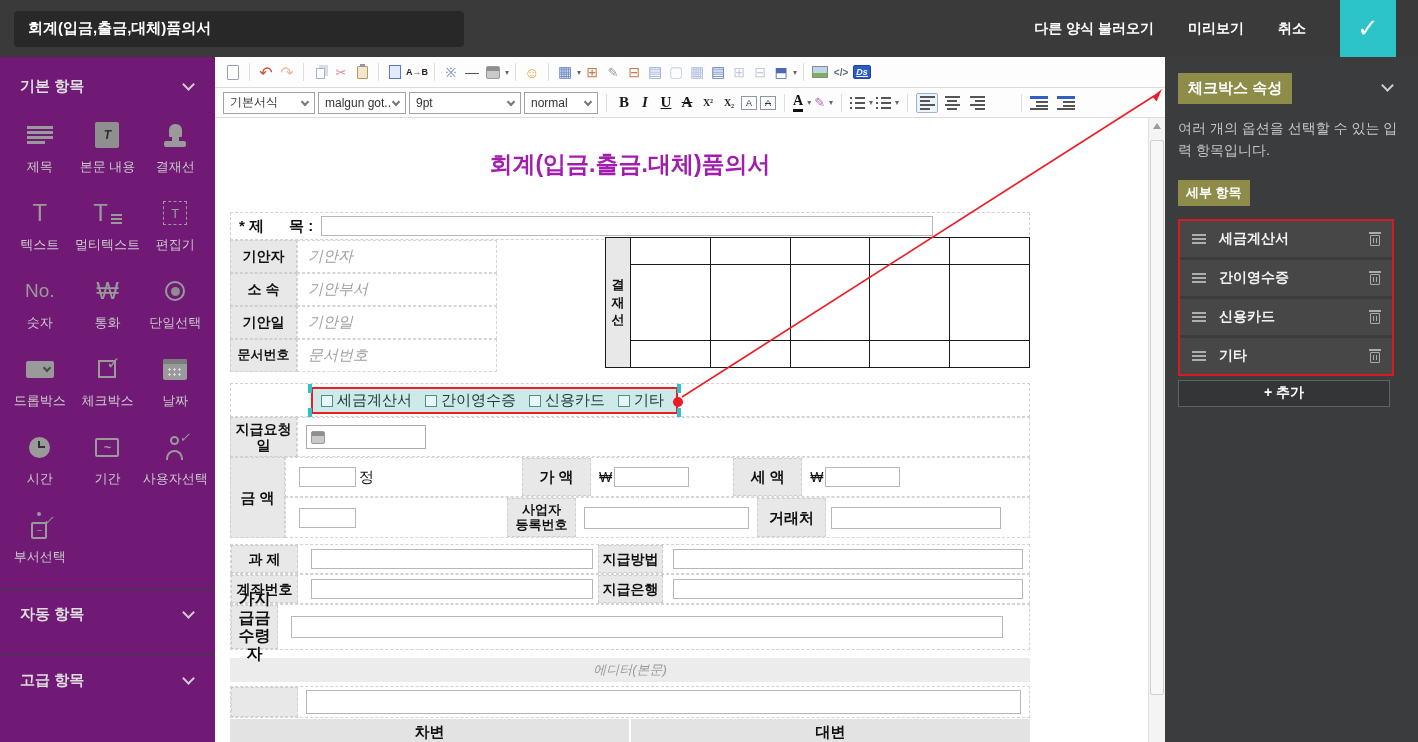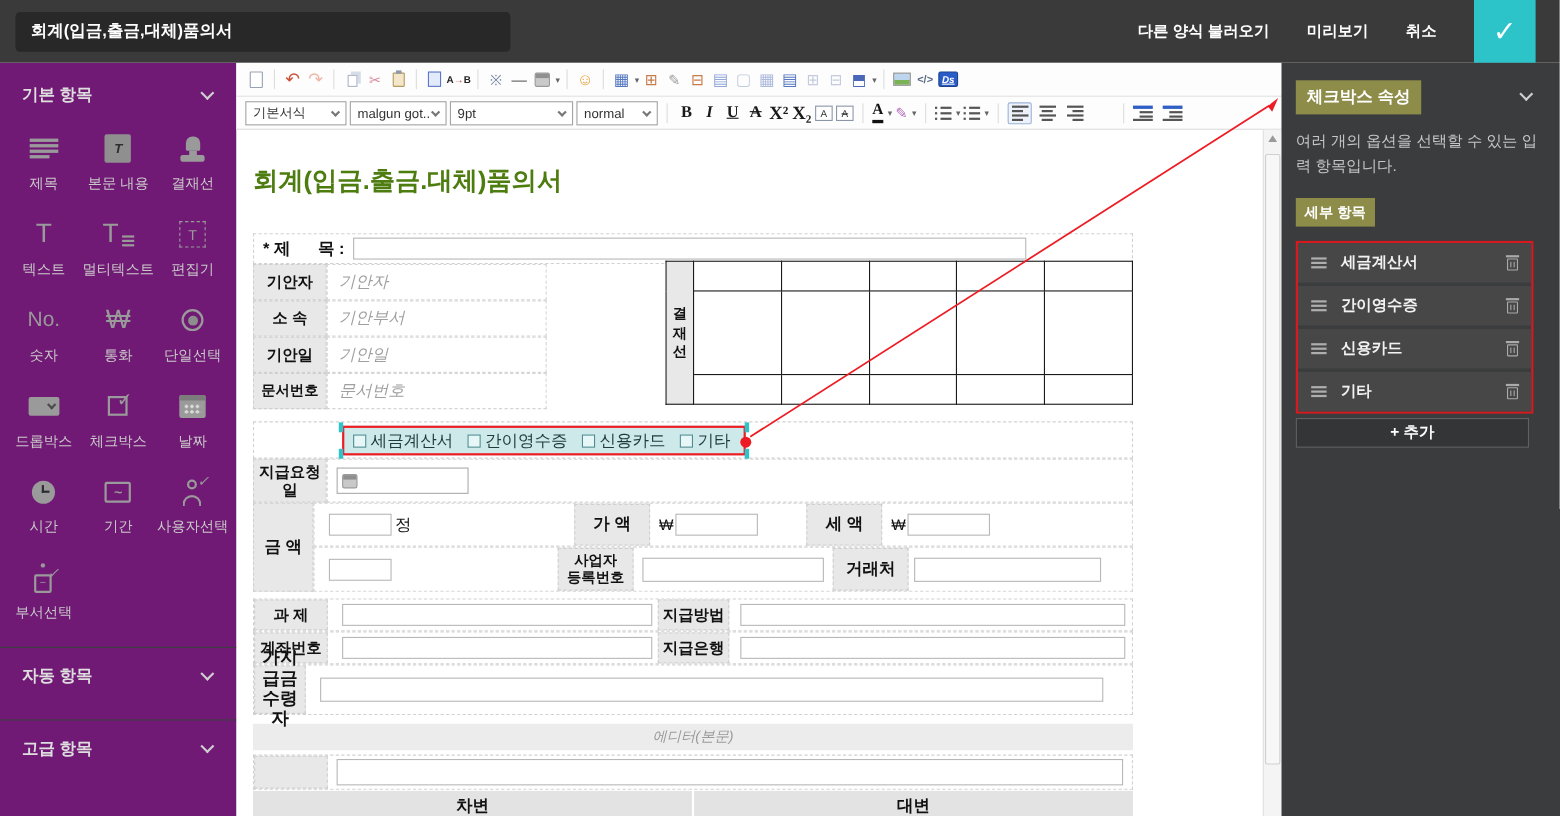--- a/index.html
+++ b/index.html
@@ -83,21 +83,21 @@
   .i-ab b { color:#c33; font-weight:700; }
   .i-img { width:16px; height:12px; border:1px solid #8a8a8a; background:linear-gradient(180deg,#bcd6f0 0 55%, #7ab356 55%); }
   .i-code { font-size:10px; font-weight:700; color:#5a6activity; color:#5a6a85; }
   .i-ds { width:18px; height:14px; background:#2a5cc8; border:1px solid #1d448f; border-radius:2px; color:#fff; font-size:9px; font-weight:700; display:flex; align-items:center; justify-content:center;text-decoration:underline; }
   .sel { height:22px; border:1px solid #a3a3a3; background:#fff; display:flex; align-items:center; justify-content:space-between; padding:0 6px; font-size:12px; color:#333; cursor:pointer; }
   .sel .chev { border-color:#777; width:6px; height:6px; margin-top:-2px; }
   .fmt { font-family:"Liberation Serif", serif; font-size:15px; color:#1a1a1a; font-weight:700; min-width:18px; text-align:center; cursor:pointer; }
   .fmt.it { font-style:italic; font-weight:700; }
   .fmt.un { text-decoration:underline; }
   .fmt.st { text-decoration:line-through; }
-  .fmt.sc { font-size:17px; }
+  .fmt.sc { font-size:10px; }
   .bx { border:1px solid #8c96a9; font-size:9px; width:16px; height:14px; display:inline-flex; align-items:center; justify-content:center; color:#333; background:#fff; cursor:pointer; }
   .colorA { font-family:"Liberation Serif", serif; font-weight:700; font-size:14px; color:#111; border-bottom:3px solid #111; line-height:1.1; cursor:pointer; }
   .pen { color:#b06ab8; font-size:13px; cursor:pointer; }
   .lst { width:15px; height:13px; background:
     linear-gradient(#555,#555) 5px 1px/10px 2px no-repeat,
     linear-gradient(#555,#555) 5px 6px/10px 2px no-repeat,
     linear-gradient(#555,#555) 5px 11px/10px 2px no-repeat,
     linear-gradient(#555,#555) 0 1px/2px 2px no-repeat,
     linear-gradient(#555,#555) 0 6px/2px 2px no-repeat,
     linear-gradient(#555,#555) 0 11px/2px 2px no-repeat; cursor:pointer; }
@@ -114,21 +114,21 @@
     linear-gradient(#555,#555) 6px 9px/12px 2px no-repeat,
     linear-gradient(#555,#555) 0 12px/18px 2px no-repeat; cursor:pointer; }
 
   
   .vscroll { position:absolute; right:0; top:61px; bottom:0; width:17px; background:#f4f4f4; border-left:1px solid #e2e2e2; }
   .vs-up { height:16px; display:flex; align-items:center; justify-content:center; cursor:pointer; }
   .vs-up i { width:0; height:0; border-left:4px solid transparent; border-right:4px solid transparent; border-bottom:6px solid #9a9a9a; }
   .vs-thumb { position:absolute; left:1px; right:1px; top:22px; height:555px; background:#f7f7f7; border:1px solid #cfcfcf; border-radius:2px; cursor:pointer; }
 
   
-  .form-heading { position:absolute; left:15px; top:92px; width:800px; text-align:left; font-size:23px; font-weight:700; color:#4d7c0f; letter-spacing:0; }
+  .form-heading { position:absolute; left:15px; top:92px; width:800px; text-align:center; font-size:23px; font-weight:700; color:#a21caf; letter-spacing:0; }
   .form { position:absolute; left:15px; top:155px; width:800px; font-size:15px; color:#111; }
   .dashed { border:1px dashed #d2d2d2; }
   .lbl { background:#e8e8e8; border:1px dashed #cfcfcf; display:flex; flex-direction:column; align-items:center; justify-content:center; font-weight:700; font-size:15px; color:#111; line-height:1.15; text-align:center; }
   .inp { background:#fff; border:1px solid #b7b7b7; height:20px; }
   .ph { font-style:italic; color:#9f9f9f; }
 
   .r-title { height:28px; display:flex; align-items:center; }
   .r-title .tl { font-weight:700; white-space:pre; padding-left:8px; font-size:15px; }
   .r-draft { height:132px; position:relative; }
   .draft-t { width:267px; }

